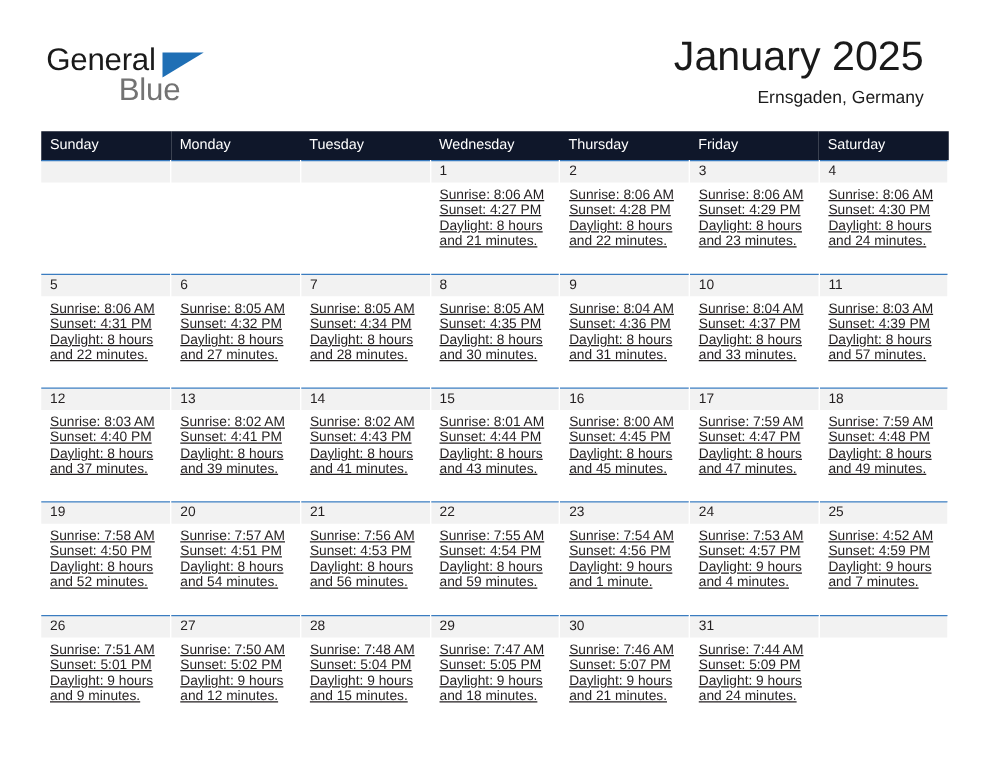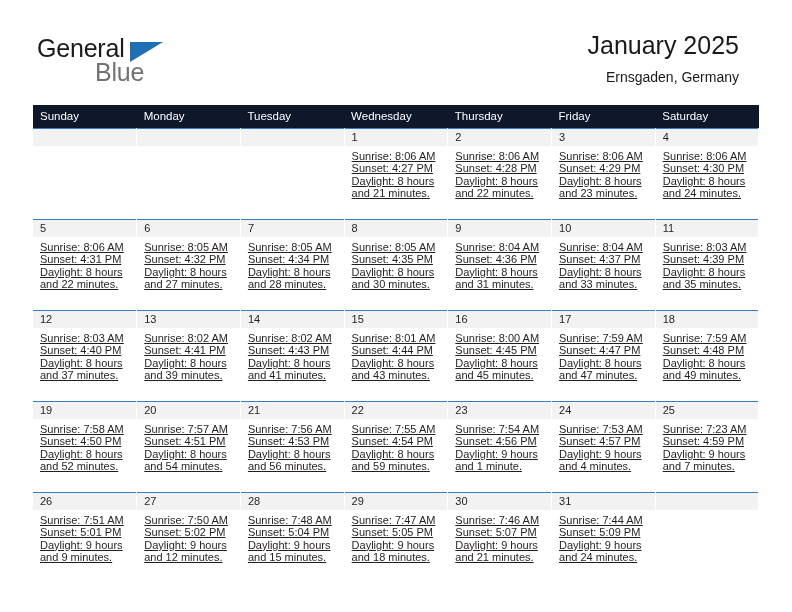--- a/index.html
+++ b/index.html
@@ -65,21 +65,21 @@
     font-family: "Liberation Sans", sans-serif;
   }
 
   .title-block {
     position: absolute;
     right: 0;
     top: 0;
     text-align: right;
   }
   .cal-title {
-    font-size: 25px;
+    font-size: 33px;
     color: #1a1a1a;
     line-height: 34px;
     white-space: nowrap;
   }
   .cal-subtitle {
     font-size: 14px;
     color: #1a1a1a;
     line-height: 20px;
     margin-top: 5px;
     white-space: nowrap;
@@ -281,21 +281,21 @@
               <div>Daylight: 8 hours</div>
               <div>and 33 minutes.</div>
             </div>
           </td>
           <td class="day">
             <div class="daynum-band">11</div>
             <div class="cell-body">
               <div>Sunrise: 8:03 AM</div>
               <div>Sunset: 4:39 PM</div>
               <div>Daylight: 8 hours</div>
-              <div>and 35 minutes.</div>
+              <div>and 57 minutes.</div>
             </div>
           </td>
         </tr>
         <tr>
           <td class="day">
             <div class="daynum-band">12</div>
             <div class="cell-body">
               <div>Sunrise: 8:03 AM</div>
               <div>Sunset: 4:40 PM</div>
               <div>Daylight: 8 hours</div>
@@ -408,21 +408,21 @@
             <div class="cell-body">
               <div>Sunrise: 7:53 AM</div>
               <div>Sunset: 4:57 PM</div>
               <div>Daylight: 9 hours</div>
               <div>and 4 minutes.</div>
             </div>
           </td>
           <td class="day">
             <div class="daynum-band">25</div>
             <div class="cell-body">
-              <div>Sunrise: 7:23 AM</div>
+              <div>Sunrise: 4:52 AM</div>
               <div>Sunset: 4:59 PM</div>
               <div>Daylight: 9 hours</div>
               <div>and 7 minutes.</div>
             </div>
           </td>
         </tr>
         <tr>
           <td class="day">
             <div class="daynum-band">26</div>
             <div class="cell-body">

